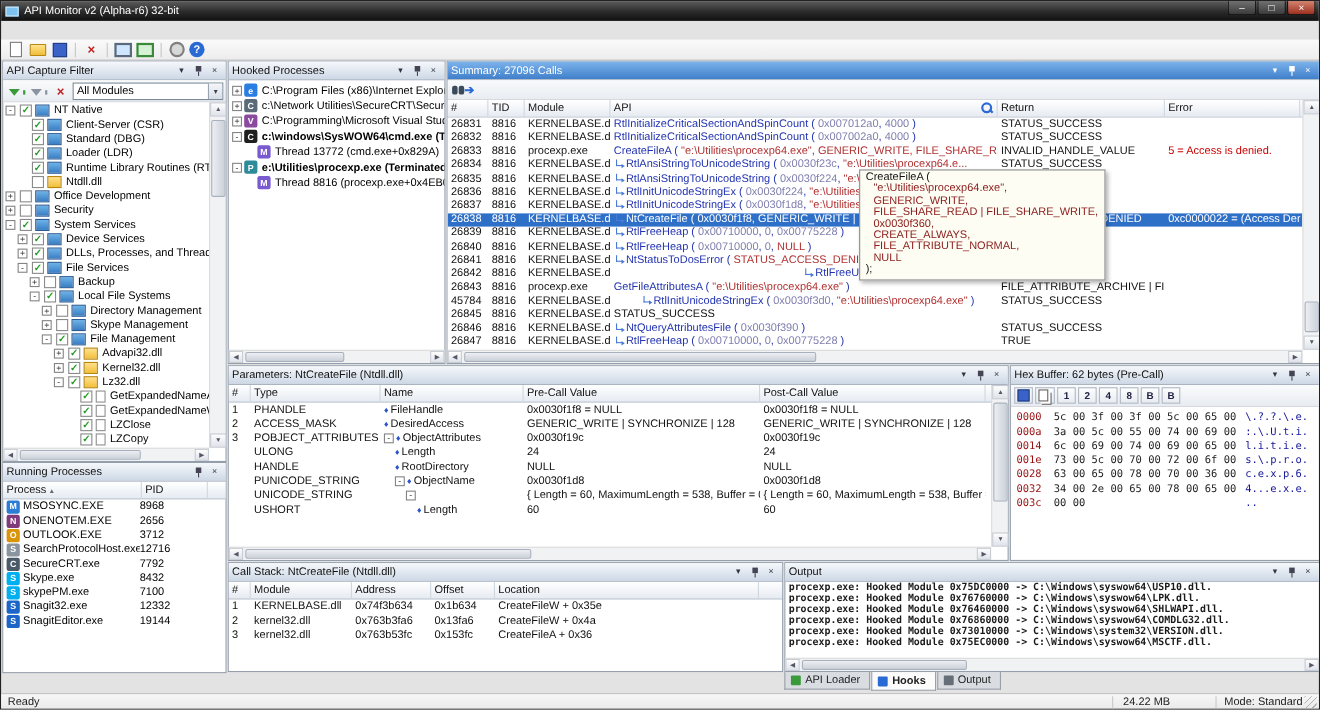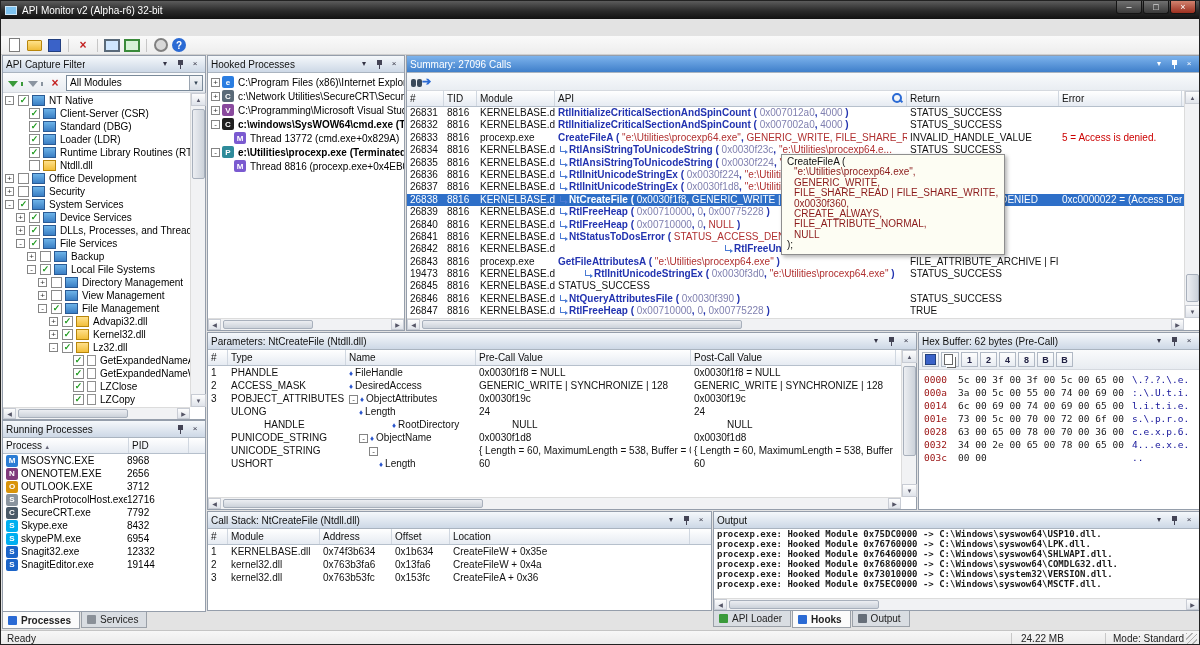--- a/index.html
+++ b/index.html
@@ -55,21 +55,21 @@
 
   
   .thead{display:flex;height:16px;background:linear-gradient(#ffffff,#e6ebf2);border-bottom:1px solid #b6c0cc;font-size:10px;color:#111;}
   .thead .cell{border-right:1px solid #d0d7e0;line-height:15px;}
   .cell{overflow:hidden;white-space:nowrap;padding:0 3px;flex:none;}
   .drow{display:flex;height:12.4px;line-height:12.4px;font-size:10px;color:#111;}
   .drow13{height:13px;line-height:13px;}
   .sel{background:#2e6fc8;}
   .sel .cell,.sel span{color:#fff !important;}
   .err{color:#cc0000;}
-  .seg-api{color:#2233b0;font-weight:bold;}
+  .seg-api{color:#2233b0;}
   .seg-num{color:#8080b0;}
   .seg-str{color:#b03030;}
   .seg-const{color:#b03030;}
   .seg-plain{color:#444;}
   .nest{display:inline-block;width:6px;height:6px;border-left:1px solid #4a7ad4;border-bottom:1px solid #4a7ad4;margin:0 3px 1px 2px;position:relative;}
   .nest::after{content:"";position:absolute;right:-4px;bottom:-3px;border:2px solid transparent;border-left:3px solid #4a7ad4;}
 
   
   .trow{display:flex;align-items:center;height:13px;font-size:10px;white-space:nowrap;}
   .expander{width:9px;height:9px;border:1px solid #848484;background:#fff;font-size:8px;line-height:7px;text-align:center;color:#333;flex:none;margin-right:2px;}
@@ -296,21 +296,21 @@
         <div class="trow" style="padding-left: 35px;">
           <span class="expander">+</span>
           <span class="cbx"></span>
           <span class="ticon cat"></span>
           <span class="tlabel">Directory Management</span>
         </div>
         <div class="trow" style="padding-left: 35px;">
           <span class="expander">+</span>
           <span class="cbx"></span>
           <span class="ticon cat"></span>
-          <span class="tlabel">View Management</span>
+          <span class="tlabel">Skype Management</span>
         </div>
         <div class="trow" style="padding-left: 35px;">
           <span class="expander">-</span>
           <span class="cbx">✓</span>
           <span class="ticon cat"></span>
           <span class="tlabel">File Management</span>
         </div>
         <div class="trow" style="padding-left: 46px;">
           <span class="expander">+</span>
           <span class="cbx">✓</span>
@@ -407,21 +407,21 @@
           <span class="ppid">7792</span>
         </div>
         <div class="prow">
           <span class="hicon" style="background: rgb(0, 175, 240);">S</span>
           <span class="pname">Skype.exe</span>
           <span class="ppid">8432</span>
         </div>
         <div class="prow">
           <span class="hicon" style="background: rgb(0, 175, 240);">S</span>
           <span class="pname">skypePM.exe</span>
-          <span class="ppid">6954</span>
+          <span class="ppid">7100</span>
         </div>
         <div class="prow">
           <span class="hicon" style="background: rgb(27, 100, 200);">S</span>
           <span class="pname">Snagit32.exe</span>
           <span class="ppid">12332</span>
         </div>
         <div class="prow">
           <span class="hicon" style="background: rgb(27, 100, 200);">S</span>
           <span class="pname">SnagitEditor.exe</span>
           <span class="ppid">19144</span>
@@ -606,21 +606,21 @@
         </div>
         <div class="drow">
           <div class="cell" style="width: 37px;">26843</div>
           <div class="cell" style="width: 33px;">8816</div>
           <div class="cell" style="width: 78px;">procexp.exe</div>
           <div class="cell" style="width: 352px;"><span class="seg-api">GetFileAttributesA ( </span><span class="seg-str">"e:\Utilities\procexp64.exe"</span><span class="seg-api"> )</span></div>
           <div class="cell" style="width: 152px;">FILE_ATTRIBUTE_ARCHIVE | FILE_A...</div>
           <div class="cell err" style="width: 123px;"></div>
         </div>
         <div class="drow">
-          <div class="cell" style="width: 37px;">19473</div>
+          <div class="cell" style="width: 37px;">45784</div>
           <div class="cell" style="width: 33px;">8816</div>
           <div class="cell" style="width: 78px;">KERNELBASE.dll</div>
           <div class="cell" style="width: 352px; padding-left: 28px;"><span class="nest"></span><span class="seg-api">RtlInitUnicodeStringEx ( </span><span class="seg-num">0x0030f3d0</span><span class="seg-api">, </span><span class="seg-str">"e:\Utilities\procexp64.exe"</span><span class="seg-api"> )</span></div>
           <div class="cell" style="width: 152px;">STATUS_SUCCESS</div>
           <div class="cell err" style="width: 123px;"></div>
         </div>
         <div class="drow">
           <div class="cell" style="width: 37px;">26845</div>
           <div class="cell" style="width: 33px;">8816</div>
           <div class="cell" style="width: 78px;">KERNELBASE.dll</div>
@@ -698,21 +698,21 @@
         </div>
         <div class="drow drow13">
           <div class="cell" style="width: 20px;"></div>
           <div class="cell" style="width: 118px;">ULONG</div>
           <div class="cell" style="width: 130px; padding-left: 13px;"><span class="dia">♦</span><span>Length</span></div>
           <div class="cell" style="width: 215px;">24</div>
           <div class="cell" style="width: 205px;">24</div>
         </div>
         <div class="drow drow13">
           <div class="cell" style="width: 20px;"></div>
-          <div class="cell" style="width: 118px; margin-left: 33px;">HANDLE</div>
+          <div class="cell" style="width: 118px;">HANDLE</div>
           <div class="cell" style="width: 130px; padding-left: 13px;"><span class="dia">♦</span><span>RootDirectory</span></div>
           <div class="cell" style="width: 215px;">NULL</div>
           <div class="cell" style="width: 205px;">NULL</div>
         </div>
         <div class="drow drow13">
           <div class="cell" style="width: 20px;"></div>
           <div class="cell" style="width: 118px;">PUNICODE_STRING</div>
           <div class="cell" style="width: 130px; padding-left: 13px;"><span class="pexp">-</span><span class="dia">♦</span><span>ObjectName</span></div>
           <div class="cell" style="width: 215px;">0x0030f1d8</div>
           <div class="cell" style="width: 205px;">0x0030f1d8</div>
@@ -838,30 +838,20 @@
         <div>procexp.exe: Hooked Module 0x73010000 -&gt; C:\Windows\system32\VERSION.dll.</div>
         <div>procexp.exe: Hooked Module 0x75EC0000 -&gt; C:\Windows\syswow64\MSCTF.dll.</div>
       </div>
     <div class="hscroll" style="left:0;right:0;">
       <div class="sarr lf">◀</div>
       <div class="sthumbh" style="left:15px;width:150px;"></div>
       <div class="sarr rt">▶</div>
     </div>
   </div>
 
-  <div class="tabbar" id="left-tabs">
-      <span class="tab active">
-        <span class="tabico" style="background: rgb(42, 106, 212);"></span>
-        <span>Processes</span>
-      </span>
-      <span class="tab">
-        <span class="tabico" style="background: rgb(138, 144, 152);"></span>
-        <span>Services</span>
-      </span>
-    </div>
   <div class="tabbar" id="output-tabs">
       <span class="tab">
         <span class="tabico" style="background: rgb(58, 154, 58);"></span>
         <span>API Loader</span>
       </span>
       <span class="tab active">
         <span class="tabico" style="background: rgb(42, 106, 212);"></span>
         <span>Hooks</span>
       </span>
       <span class="tab">

